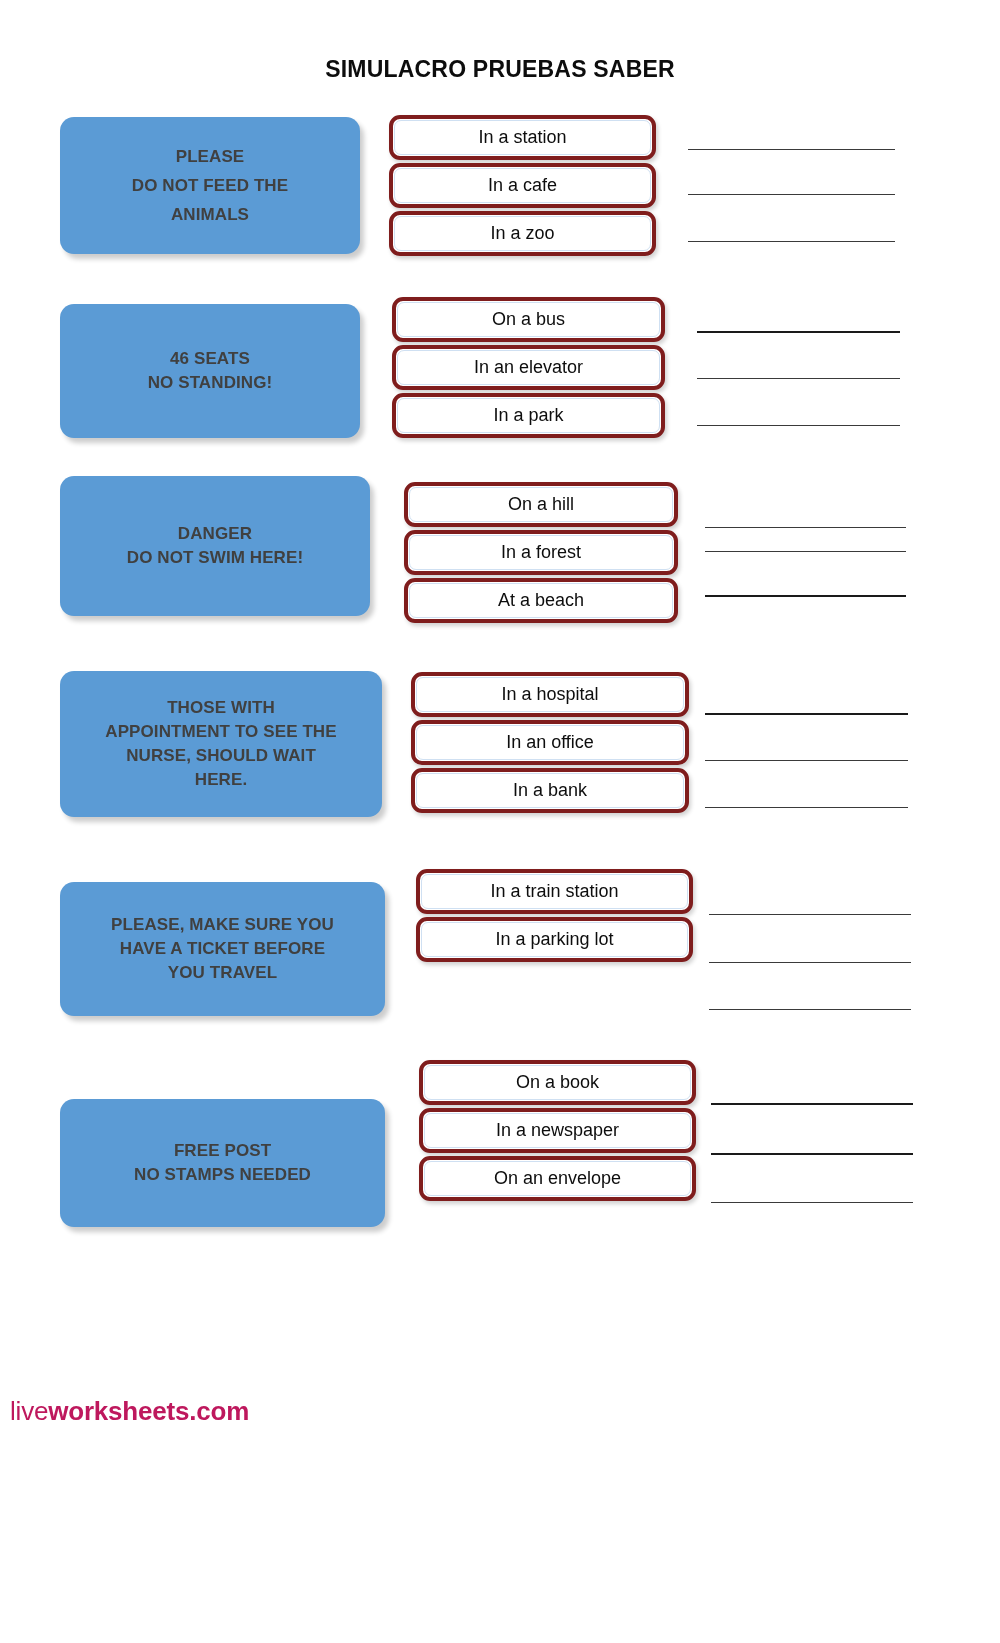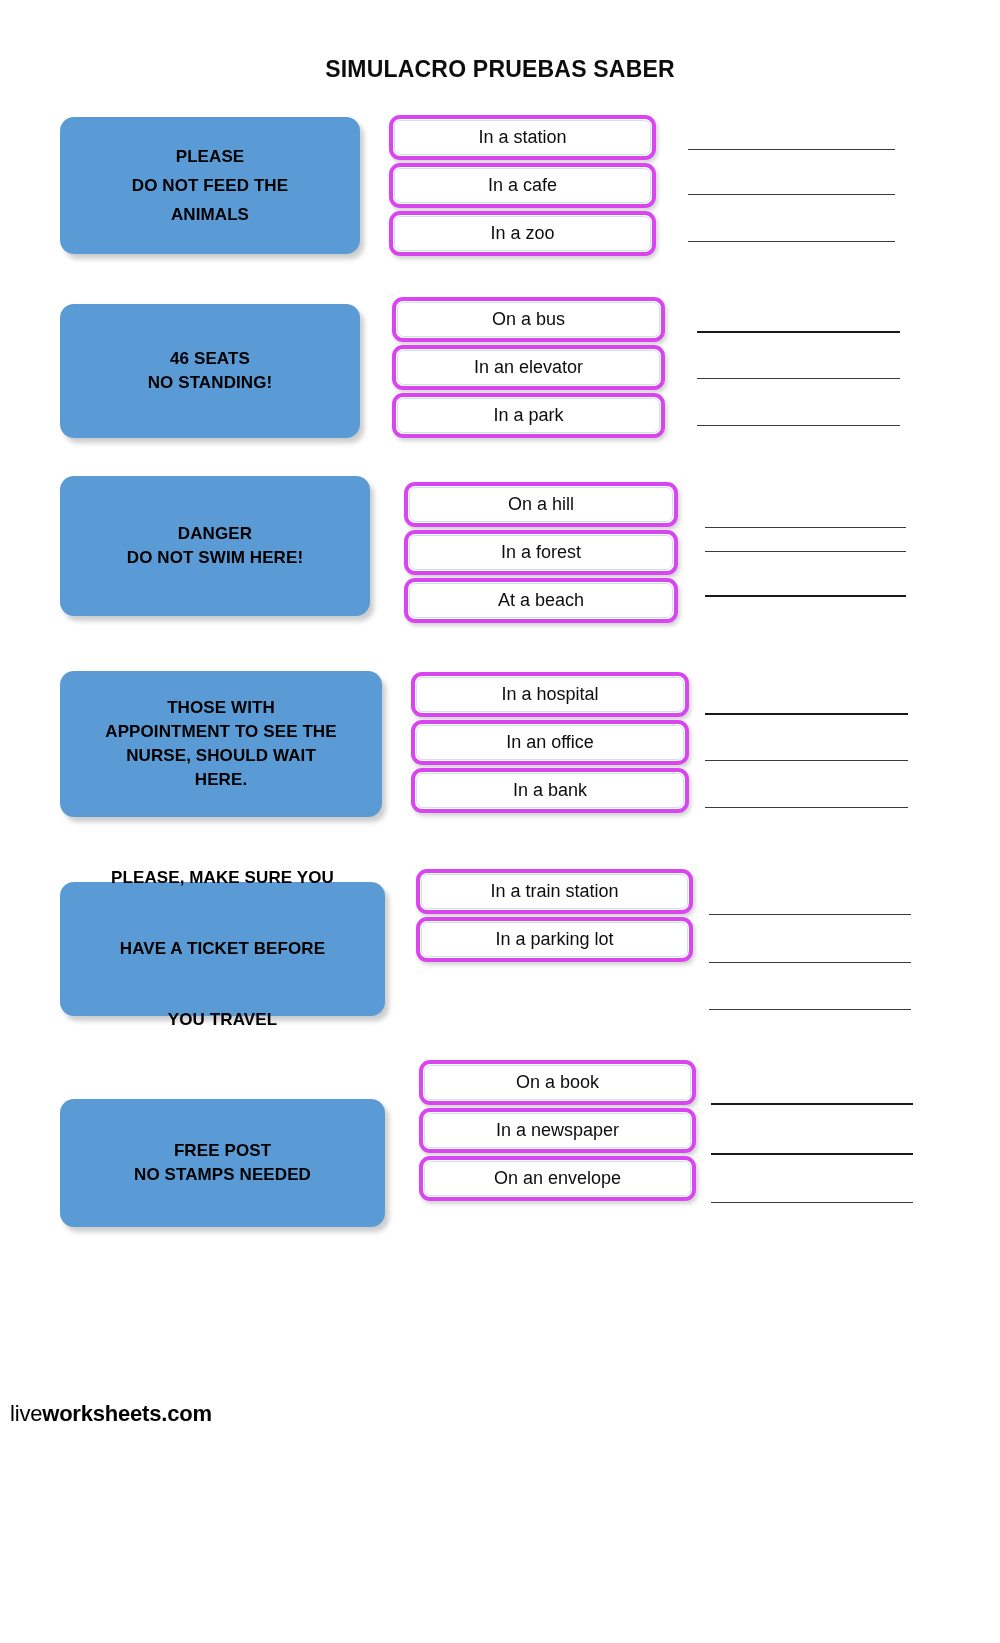--- a/index.html
+++ b/index.html
@@ -54,38 +54,38 @@
     align-items: center;
     justify-content: center;
     text-align: center;
     padding: 10px 14px;
   }
 
   .sign-line {
     font-weight: bold;
     font-size: 17px;
     line-height: 1.42;
-    color: #000000;
+    color: #404040;
     letter-spacing: 0.1px;
     white-space: nowrap;
   }
 
   .sign-card.tight .sign-line {
     line-height: 1.72;
   }
 
   
   .options {
     position: absolute;
   }
 
   .option-box {
     position: relative;
     background: #ffffff;
-    border: 4px solid #d946ef;
+    border: 4px solid #7f1d1d;
     border-radius: 11px;
     height: 45px;
     display: flex;
     align-items: center;
     justify-content: center;
     font-size: 18px;
     color: #0d0d0d;
     box-shadow: 2px 3px 4px rgba(0,0,0,0.18);
     margin-bottom: 3px;
   }
@@ -113,22 +113,22 @@
   .answer-line {
     border-bottom: 1px solid #3a3a3a;
     width: 100%;
   }
 
   
   .watermark {
     position: absolute;
     left: 10px;
     bottom: 12px;
-    font-size: 22px;
-    color: #000000;
+    font-size: 26px;
+    color: #be185d;
     letter-spacing: -0.2px;
   }
   .watermark .wm-light { font-weight: 400; }
   .watermark .wm-bold  { font-weight: bold; }
 </style>
 </head>
 <body>
 
 <div class="sheet">
 
@@ -231,21 +231,21 @@
     </div>
 
     <div class="answer-lines" style="left:705px; top:671px; width:203px;">
       <div class="answer-line" style="height:44px; border-bottom-width:2px; border-bottom-color:#1a1a1a;"></div>
       <div class="answer-line" style="height:46px; border-bottom-width:1px;"></div>
       <div class="answer-line" style="height:47px; border-bottom-width:1px;"></div>
     </div>
   </div>
 
   <div class="qblock">
-    <div class="sign-card" style="left:60px; top:882px; width:325px; height:134px;gap:47px;">
+    <div class="sign-card" style="left:60px; top:882px; width:325px; height:134px;">
       <div class="sign-line">PLEASE, MAKE SURE YOU</div>
       <div class="sign-line">HAVE A TICKET BEFORE</div>
       <div class="sign-line">YOU TRAVEL</div>
     </div>
 
     <div class="options" style="left:416px; top:869px; width:277px;">
       <div class="option-box">
         <span class="option-label">In a train station</span>
       </div>
       <div class="option-box">

